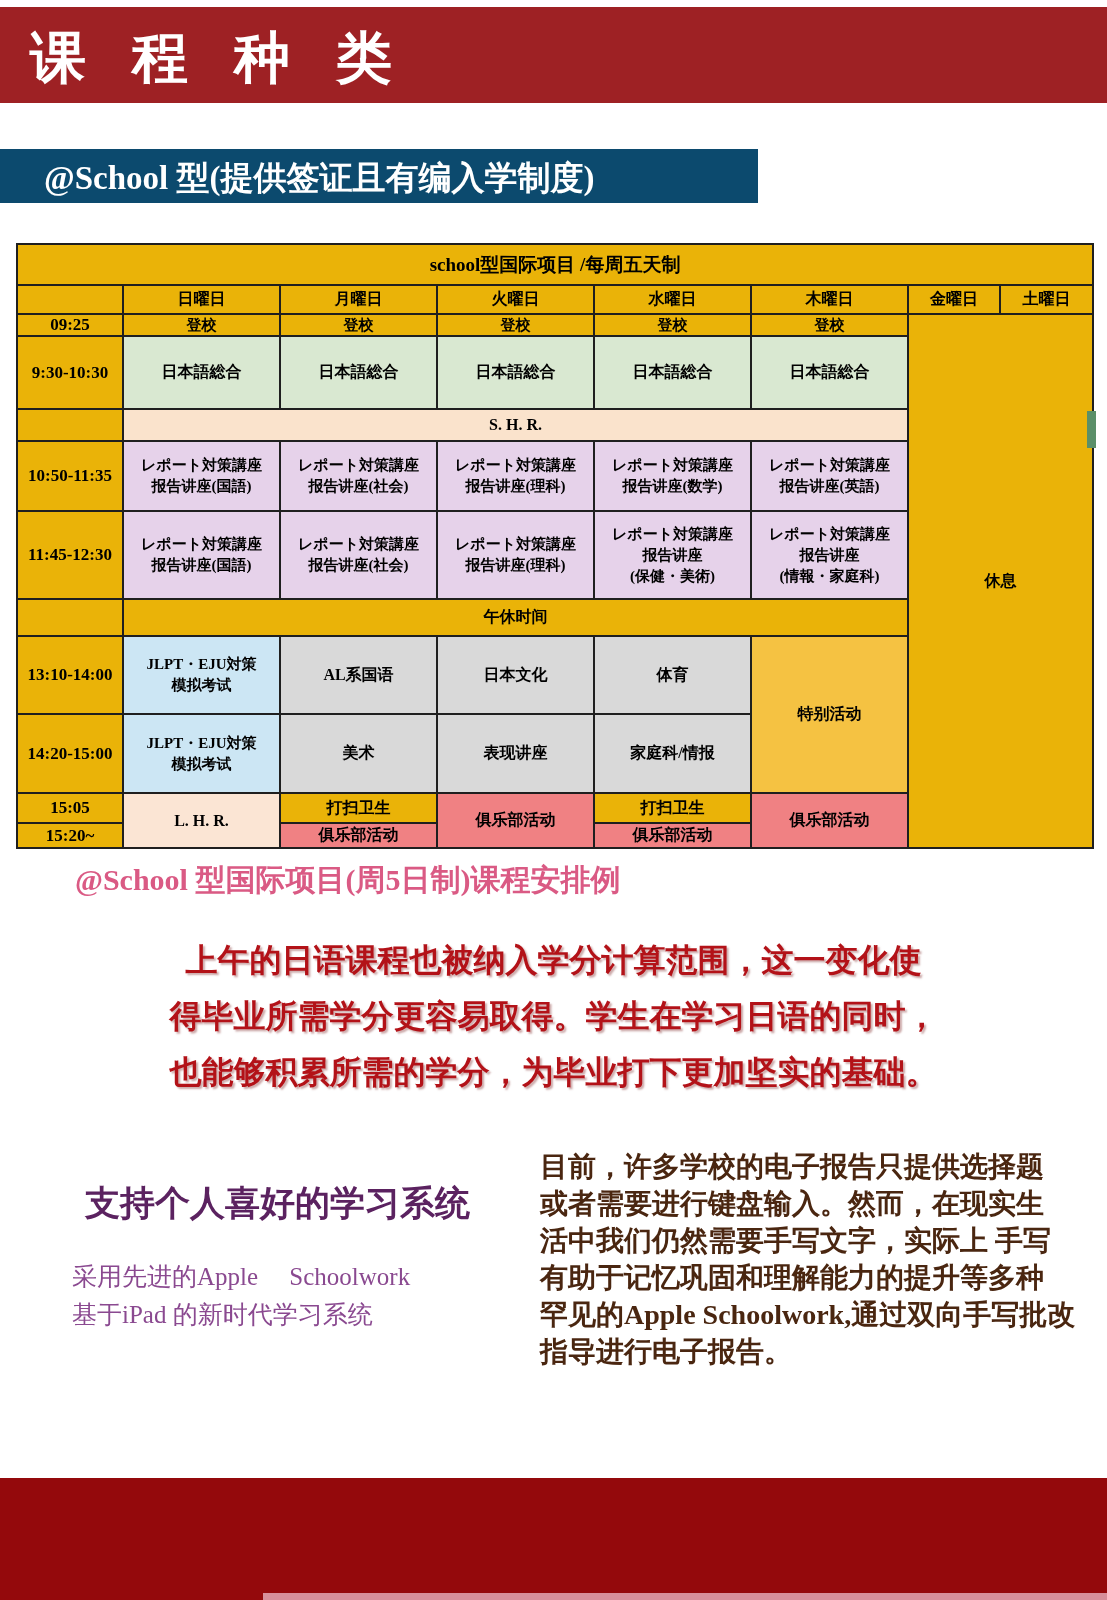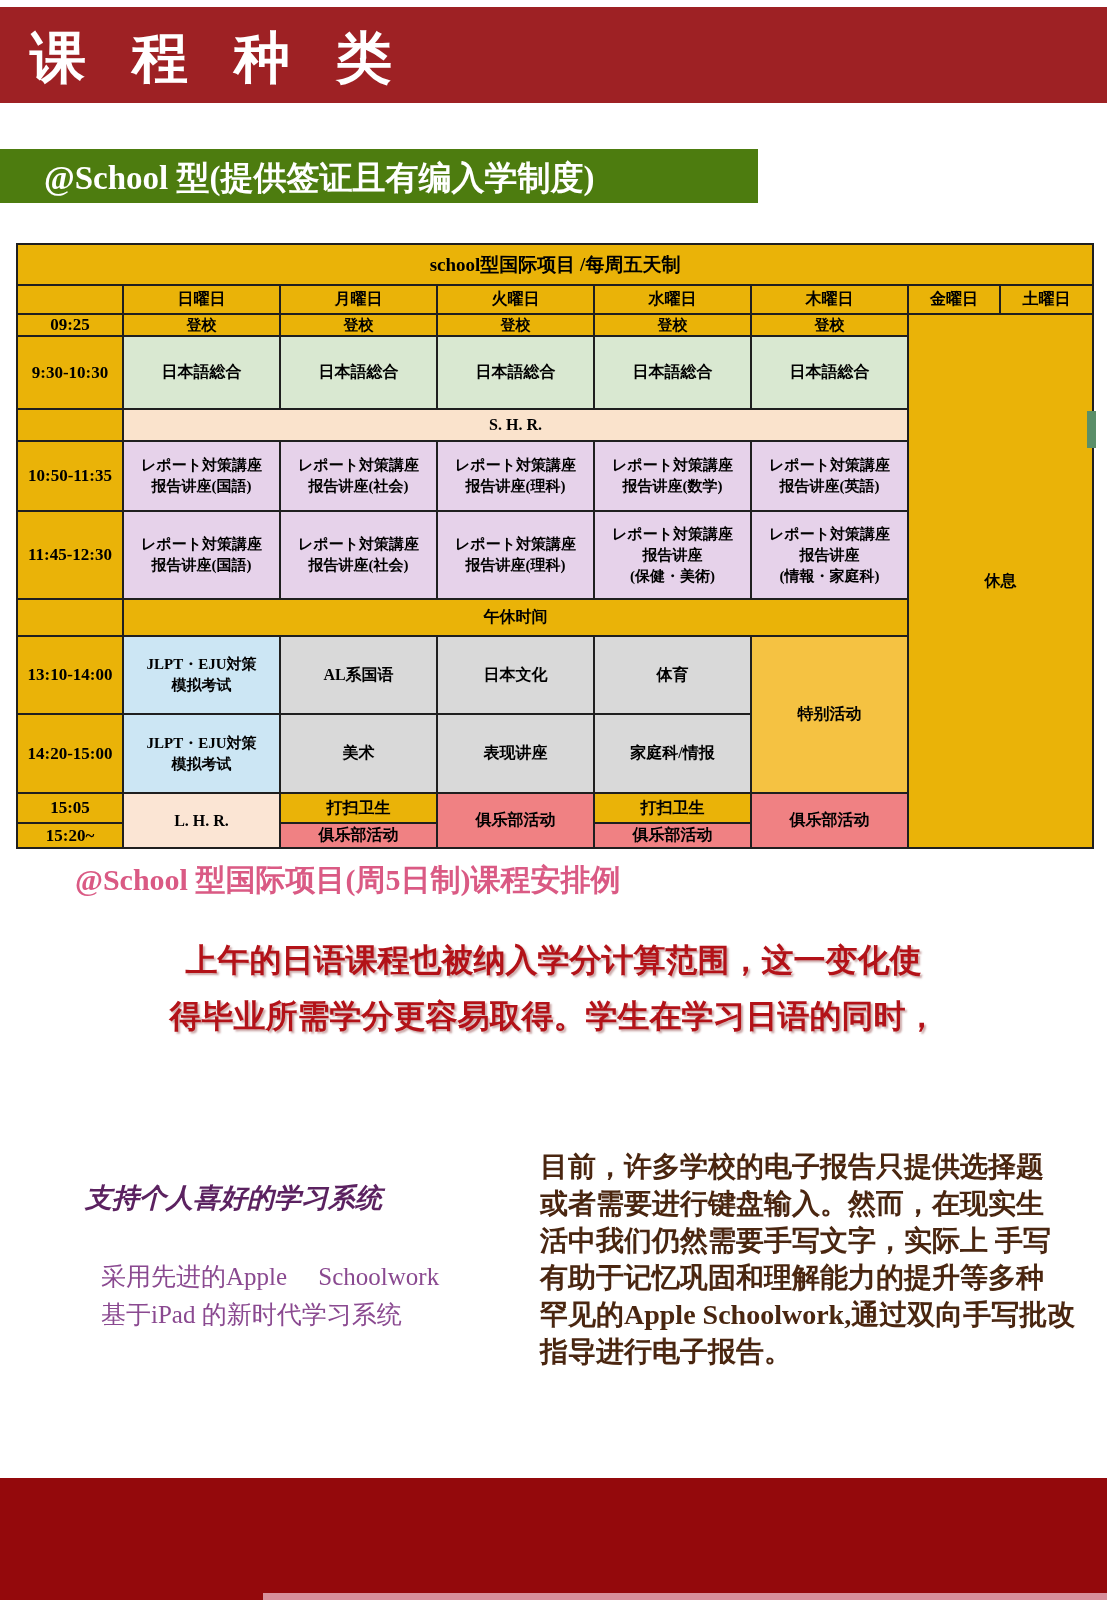--- a/index.html
+++ b/index.html
@@ -5,21 +5,21 @@
   html,body{margin:0;padding:0;background:#fff;}
   .page{position:relative;width:1107px;height:1600px;background:#ffffff;overflow:hidden;
         font-family:"Liberation Serif","DejaVu Serif",serif;}
 
   
   .top-band{position:absolute;left:0;top:7px;width:1107px;height:96px;background:#9E2124;}
   .top-title{position:absolute;left:30px;top:14px;color:#ffffff;font-size:56px;font-weight:bold;
              letter-spacing:16px;white-space:nowrap;}
 
   
-  .banner{position:absolute;left:0;top:149px;width:758px;height:54px;background:#4d7c0f;}
+  .banner{position:absolute;left:0;top:149px;width:758px;height:54px;background:#0c4a6e;}
   .banner-label{position:absolute;left:44px;top:7px;color:#ffffff;font-size:33px;font-weight:bold;white-space:nowrap;}
 
   
   .tt-wrap{position:absolute;left:16px;top:243px;}
   table.tt{border-collapse:collapse;table-layout:fixed;width:1076px;background:#eab308;border:2px solid #777;}
   table.tt td{border:2px solid #1f1f1f;text-align:center;vertical-align:middle;padding:0 1px;
               font-weight:bold;color:#000;font-size:16px;overflow:hidden;}
   .tt .title-cell{font-size:19px;}
   .tt .time{font-size:17px;}
   .tt .day{font-size:16px;margin-top:12px;}
@@ -37,22 +37,22 @@
 
   
   .caption{position:absolute;left:75px;top:860px;font-size:30px;font-weight:bold;color:#DA5A84;white-space:nowrap;}
 
   
   .credit-note{position:absolute;left:0;top:932px;width:1107px;text-align:center;
                color:#B31218;font-size:32px;font-weight:bold;line-height:56px;
                text-shadow:2px 2px 2px rgba(110,12,12,0.35);}
 
   
-  .sys-heading{position:absolute;left:85px;top:1180px;font-size:27px;font-weight:bold;color:#5B2260;white-space:nowrap;font-style:italic;}
-  .sys-sub{position:absolute;left:101px;top:1258px;font-size:25px;color:#8A4990;line-height:38px;}
+  .sys-heading{position:absolute;left:85px;top:1180px;font-size:35px;font-weight:bold;color:#5B2260;white-space:nowrap;}
+  .sys-sub{position:absolute;left:72px;top:1258px;font-size:25px;color:#8A4990;line-height:38px;}
   .sys-sub div{white-space:pre-wrap;}
 
   
   .sys-body{position:absolute;left:540px;top:1148px;width:550px;font-size:28px;font-weight:bold;
             color:#4A2610;line-height:37px;}
   .sys-body div{white-space:pre-wrap;}
 
   
   .footer{position:absolute;left:0;top:1478px;width:1107px;height:122px;background:#94090C;}
   .footer-strip{position:absolute;left:263px;bottom:0;width:844px;height:7px;background:#D78F9B;}
@@ -218,20 +218,21 @@
     </tbody>
       </table>
     <div class="green-sliver"></div>
   </div>
 
   <div class="caption">@School 型国际项目(周5日制)课程安排例</div>
 
   <div class="credit-note">
     <div>上午的日语课程也被纳入学分计算范围，这一变化使</div>
     <div>得毕业所需学分更容易取得。学生在学习日语的同时，</div>
+    <div>也能够积累所需的学分，为毕业打下更加坚实的基础。</div>
   </div>
 
   <div class="sys-heading">支持个人喜好的学习系统</div>
 
   <div class="sys-sub">
     <div>采用先进的Apple     Schoolwork</div>
     <div>基于iPad 的新时代学习系统</div>
   </div>
 
   <div class="sys-body">

